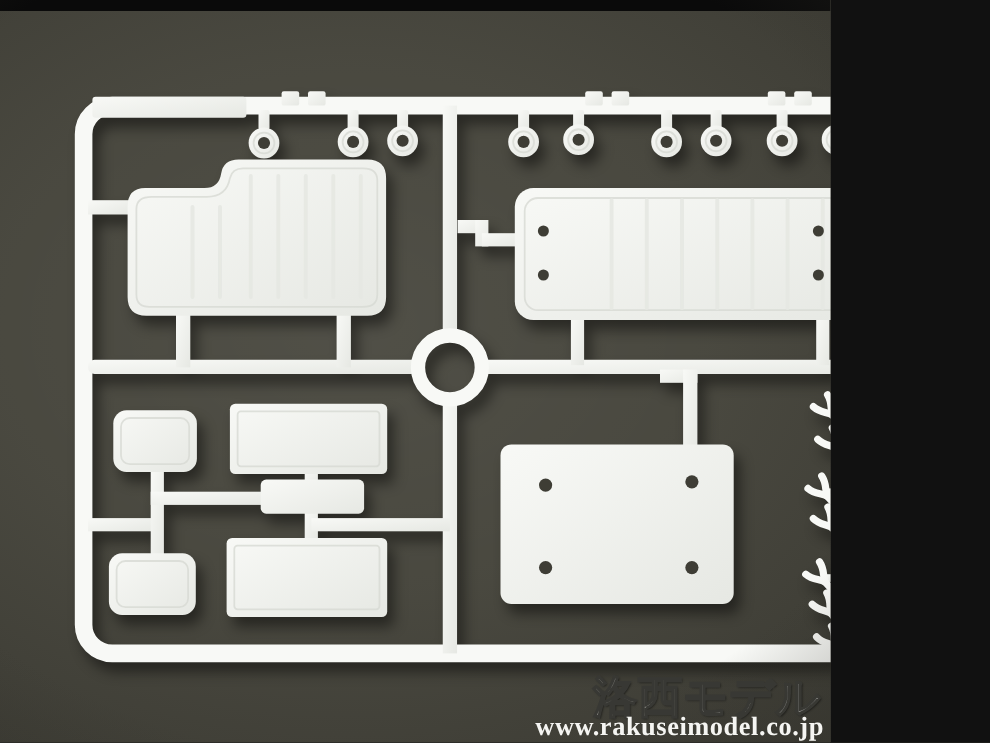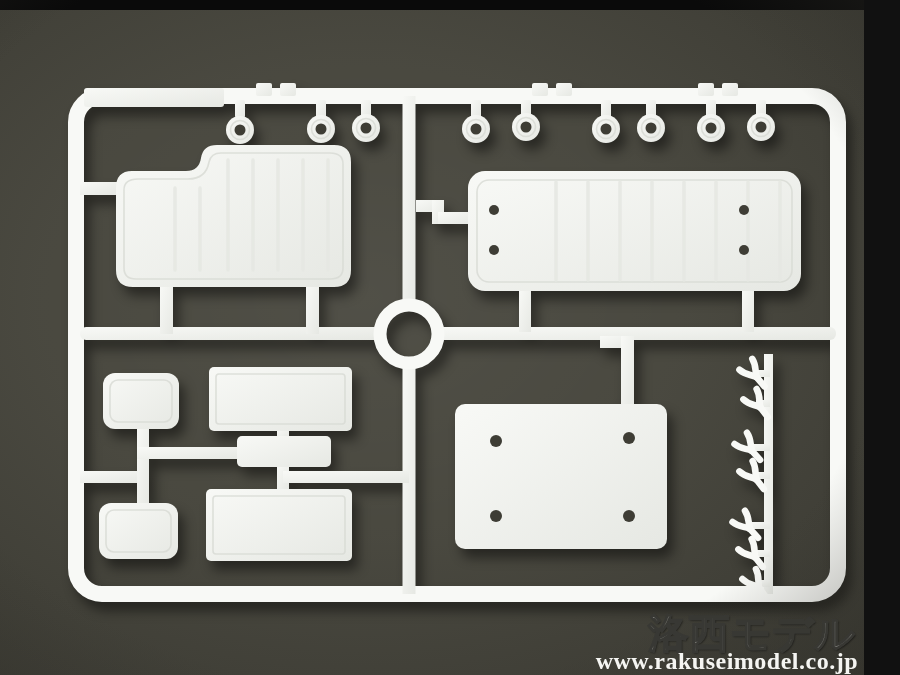--- a/index.html
+++ b/index.html
@@ -9,27 +9,28 @@
     --plastic-light:#f8f9f6;
     --plastic-dark:#e6e8e3;
     --plastic-line:#d7dad3;
     --hole:#3e3d35;
     --watermark-gray:#90908c;
     --watermark-outline:#383834;
     --watermark-white:#f5f5f2;
   }
   html,body{margin:0;padding:0;background:#111;}
   .stage{
-    position:relative;width:864px;height:675px;overflow:hidden;
+    position:relative;width:739px;height:675px;overflow:hidden;
     background:
       radial-gradient(ellipse 820px 600px at 42% 44%,
         rgba(255,255,255,0.06) 0%, rgba(255,255,255,0.02) 40%, rgba(0,0,0,0.25) 100%),
       linear-gradient(var(--background),var(--background));
     background-color:var(--background);
     font-family:"DejaVu Sans", sans-serif;
+    padding-left:16px;
   }
   .edge-vignette{
     position:absolute;inset:0;pointer-events:none;
     background:radial-gradient(ellipse 900px 700px at 45% 45%, transparent 55%, var(--background-edge) 100%);
   }
   .top-strip{position:absolute;top:0;left:0;right:0;height:10px;background:var(--top-strip);}
   svg.sprue{position:absolute;left:0;top:0;filter:drop-shadow(6px 9px 6px rgba(0,0,0,0.45));}
   .plastic{fill:url(#plastGrad);}
   .runner{fill:url(#plastGrad);}
   .frame-stroke{fill:none;stroke:var(--plastic-light);stroke-width:16;}

